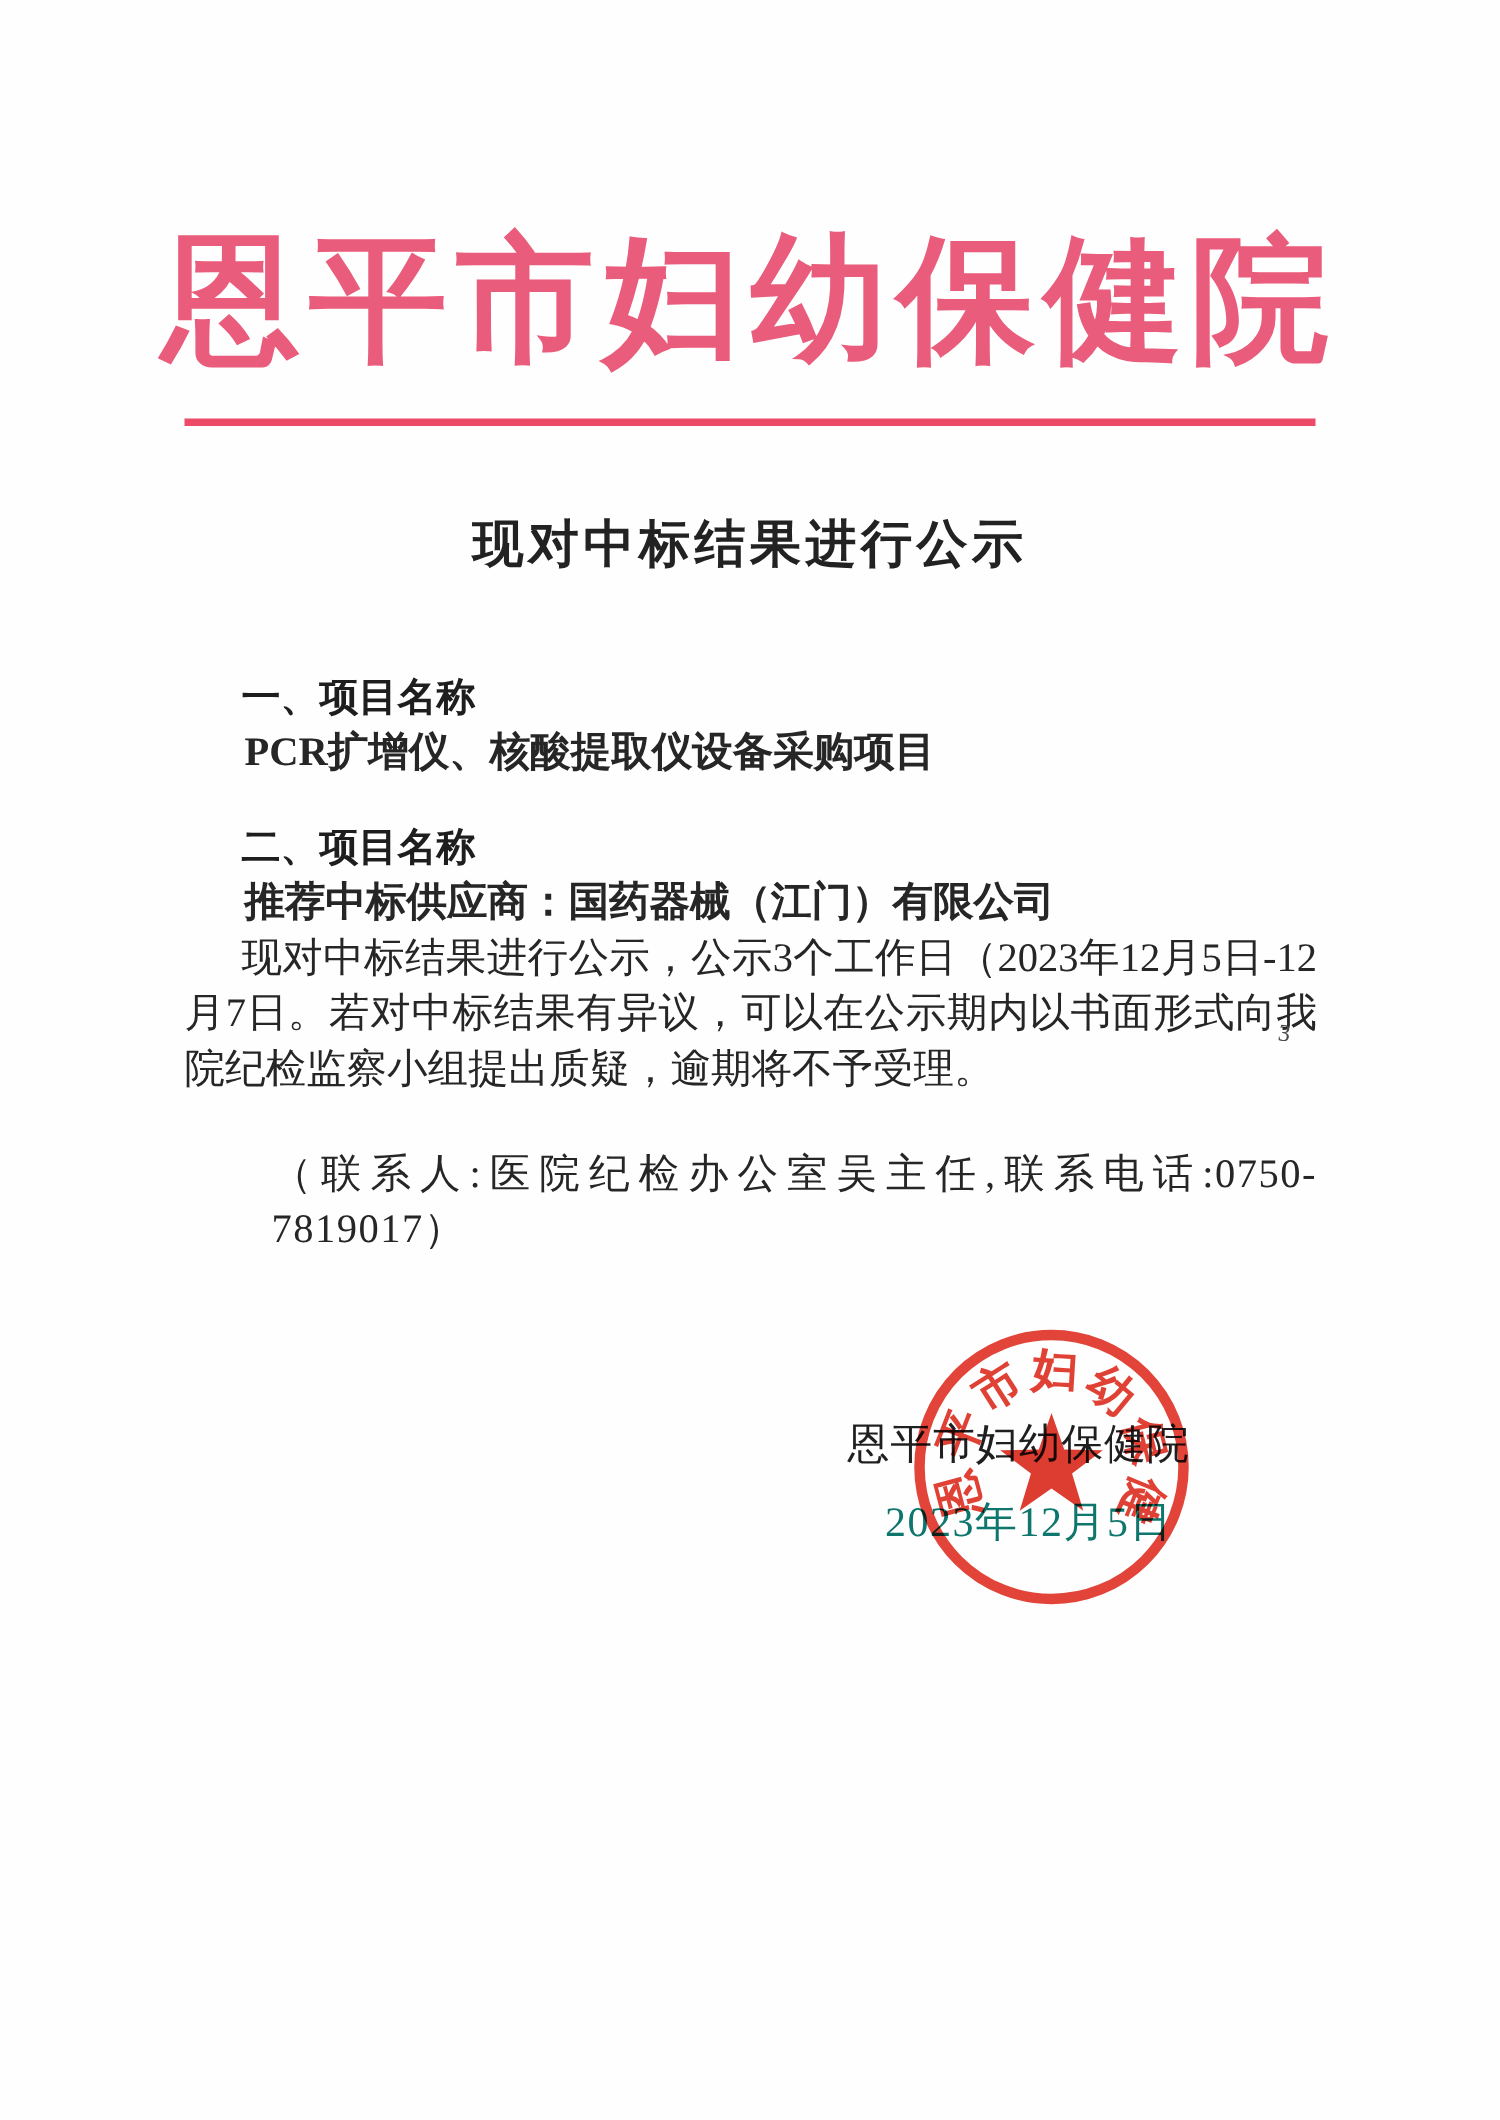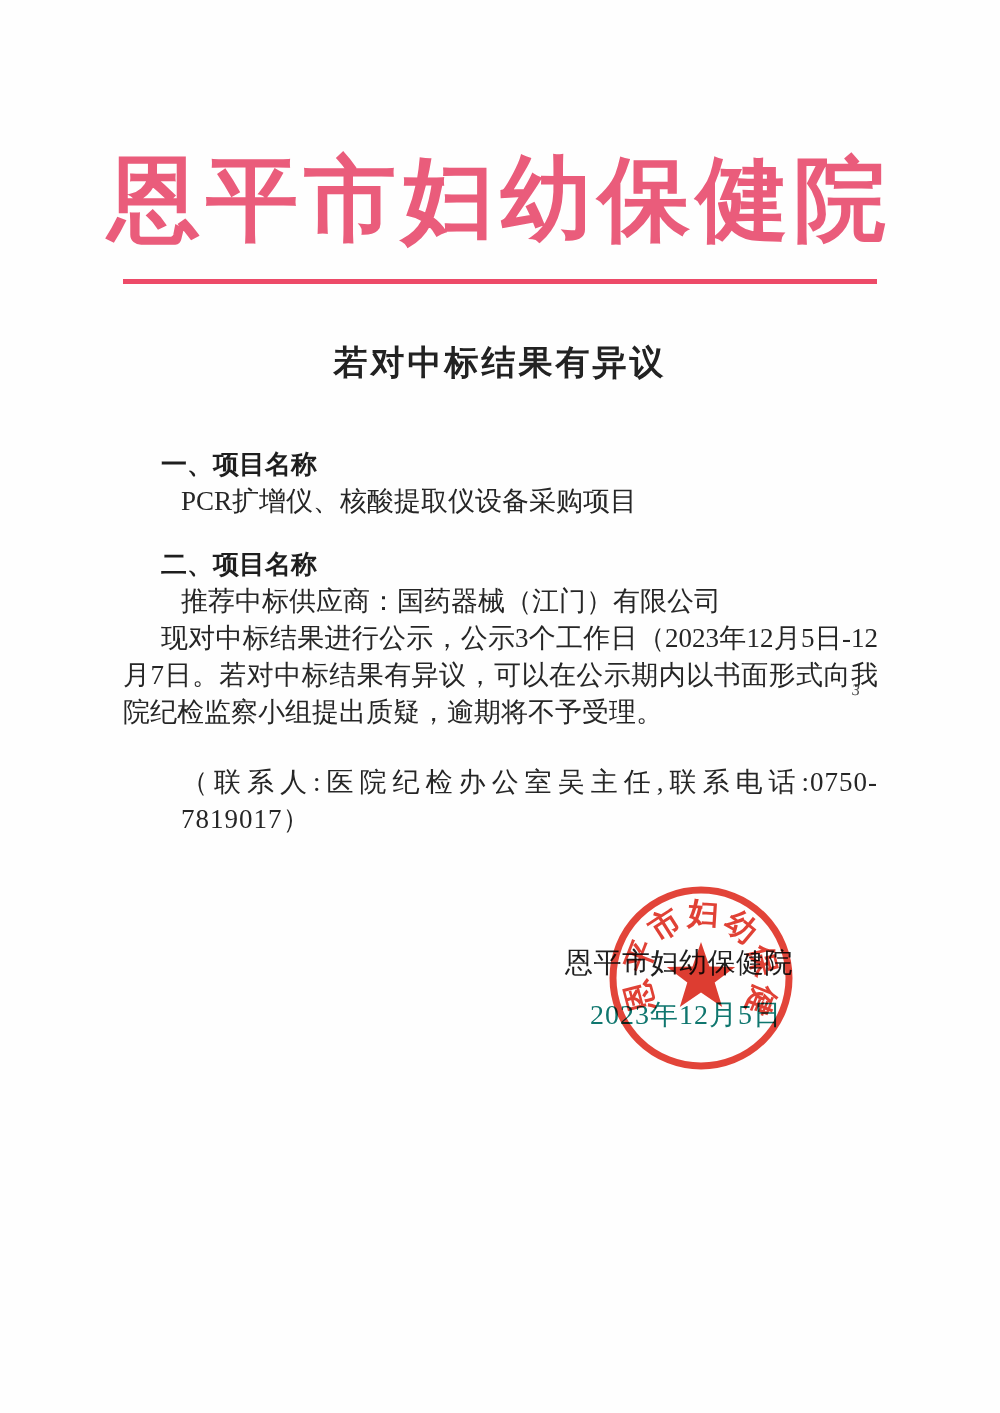--- a/index.html
+++ b/index.html
@@ -50,21 +50,21 @@
   }
   .para { text-indent: 38px; }
   .sec-heading {
     margin-left: 38px;
     font-family: "Liberation Sans", "DejaVu Sans", sans-serif;
     font-weight: bold;
     font-size: 26px;
     color: #1e1e1e;
     margin-top: 26px;
   }
-  .sec-content { margin-left: 58px; }
+  .sec-content { margin-left: 40px; font-weight: bold; }
   .contact-line {
     margin-top: 33px;
     margin-left: 58px;
     font-size: 27px;
     letter-spacing: 1px;
     color: #262626;
   }
   .scan-artifact {
     position: absolute;
     left: 852px;
@@ -113,21 +113,21 @@
 </head>
 <body>
 
 <div class="page">
 
   <div class="letterhead">
     <div class="letterhead-name">恩平市妇幼保健院</div>
     <div class="letterhead-rule"></div>
   </div>
 
-  <div class="doc-title">若对中标结果有异议</div>
+  <div class="doc-title">现对中标结果进行公示</div>
 
   <div class="body-block">
     <div class="sec-heading">一、项目名称</div>
     <div class="sec-content">PCR扩增仪、核酸提取仪设备采购项目</div>
     <div class="sec-heading">二、项目名称</div>
     <div class="sec-content">推荐中标供应商：国药器械（江门）有限公司</div>
     <div class="para">现对中标结果进行公示，公示3个工作日（2023年12月5日-12月7日。若对中标结果有异议，可以在公示期内以书面形式向我院纪检监察小组提出质疑，逾期将不予受理。</div>
     <div class="contact-line">（联系人:医院纪检办公室吴主任,联系电话:0750-7819017）</div>
   </div>
 

